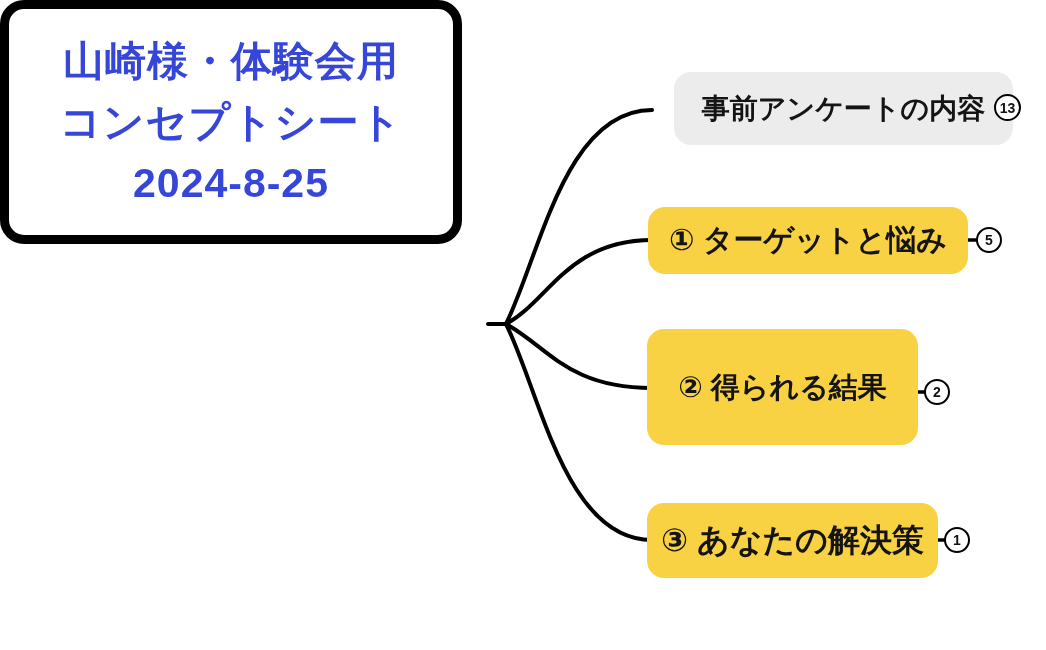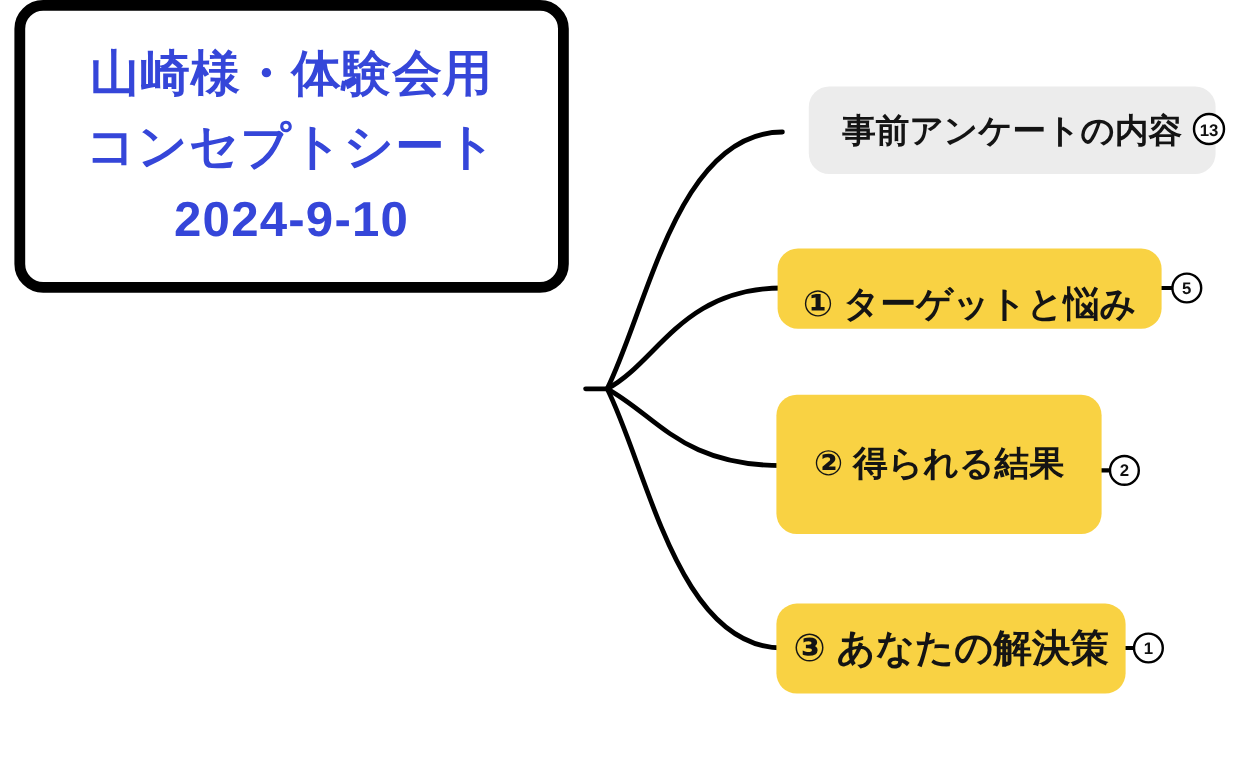--- a/index.html
+++ b/index.html
@@ -9,21 +9,21 @@
     --line:#000000;
     --node-text:#141414;
   }
   *{box-sizing:border-box;margin:0;padding:0;}
   html,body{background:#ffffff;}
   body{
     font-family:"Liberation Sans","DejaVu Sans",sans-serif;
     width:1046px;height:650px;overflow:hidden;position:relative;
   }
   .canvas{
-    position:absolute;left:0;top:0;width:1046px;height:502px;background:#ffffff;padding-left:12px;
+    position:absolute;left:0;top:0;width:1046px;height:502px;background:#ffffff;
   }
   svg.connectors{
     position:absolute;left:0;top:0;width:1046px;height:650px;
   }
   .node{
     position:absolute;display:flex;align-items:center;justify-content:center;
     text-align:center;color:var(--node-text);font-weight:700;white-space:nowrap;
   }
   .root-node{
     left:26px;top:203px;width:462px;height:244px;
@@ -31,21 +31,21 @@
     display:flex;flex-direction:column;align-items:center;justify-content:center;
     color:var(--root-text);font-weight:700;font-size:41px;line-height:61px;
     letter-spacing:1px;
   }
   .branch{
     border-radius:17px;
   }
   .node-gray{background:var(--gray);margin-left:26px;}
   .node-yellow{background:var(--yellow);}
   .node-1{left:648px;top:72px;width:339px;height:73px;font-size:28px;}
-  .node-2{left:648px;top:207px;width:320px;height:67px;font-size:30px;align-items:flex-end;}
+  .node-2{left:648px;top:207px;width:320px;height:67px;font-size:30px;}
   .node-3{left:647px;top:329px;width:271px;height:116px;font-size:29px;
           flex-direction:row;line-height:45px;}
   .node-4{left:647px;top:503px;width:291px;height:75px;font-size:32px;}
   .badge{
     position:absolute;width:27px;height:27px;border-radius:50%;
     background:#ffffff;border:2.5px solid var(--line);
     display:flex;align-items:center;justify-content:center;
     font-size:14px;font-weight:700;color:#111;
   }
   .badge-1{left:994px;top:94px;}
@@ -66,21 +66,21 @@
     <path d="M 506 324 C 540 392, 565 540, 652 540"></path>
     <path d="M 984 108 L 995 108" stroke-width="3.5"></path>
     <path d="M 965 240 L 977 240" stroke-width="3.5"></path>
     <path d="M 915 392 L 925 392" stroke-width="3.5"></path>
     <path d="M 935 540 L 945 540" stroke-width="3.5"></path>
   </svg>
 
   <div class="root-node">
     <div>山崎様・体験会用</div>
     <div>コンセプトシート</div>
-    <div>2024-9-10</div>
+    <div>2024-8-25</div>
   </div>
 
   <div class="node branch node-gray node-1">
     <span>事前アンケートの内容</span>
   </div>
 
   <div class="node branch node-yellow node-2">
     <span>① ターゲットと悩み</span>
   </div>
 

